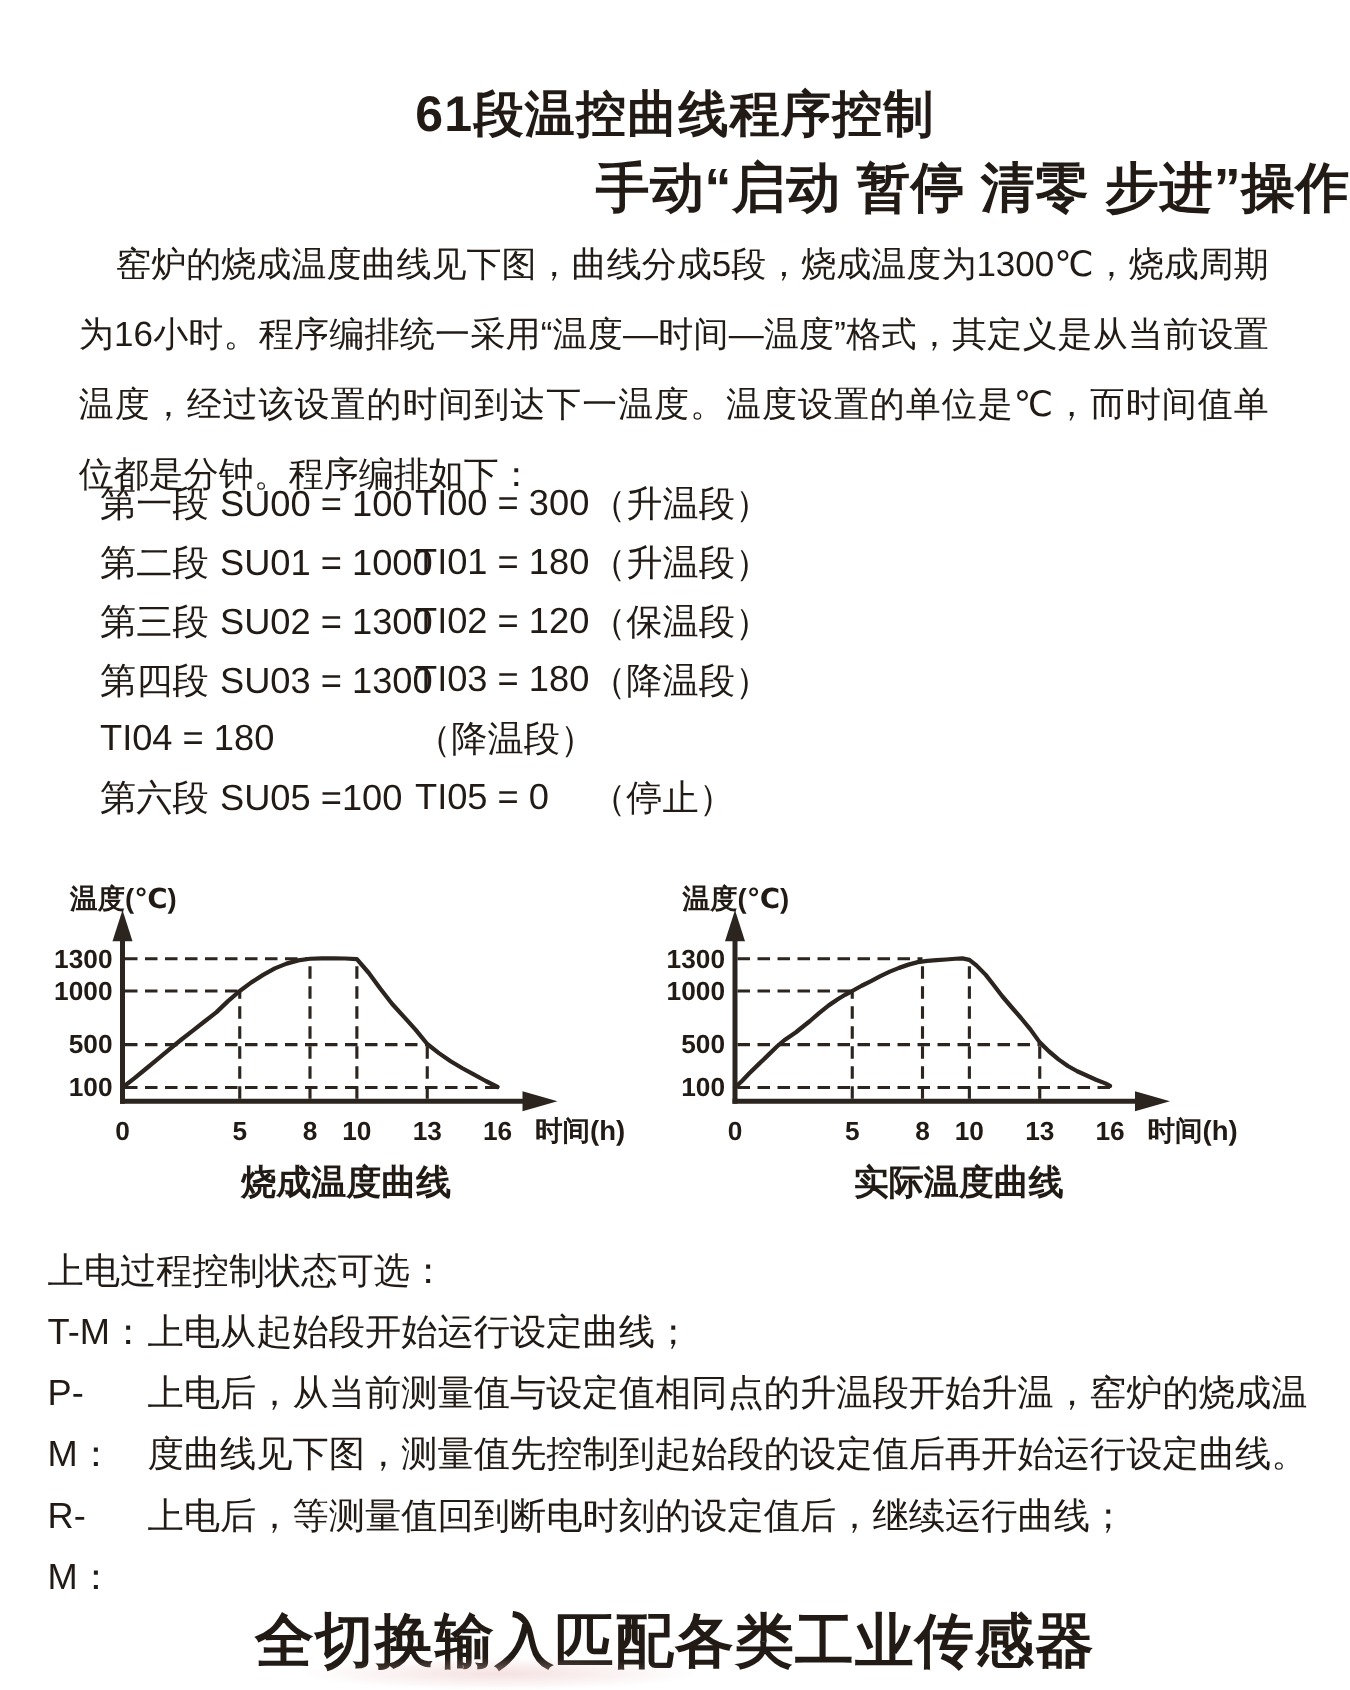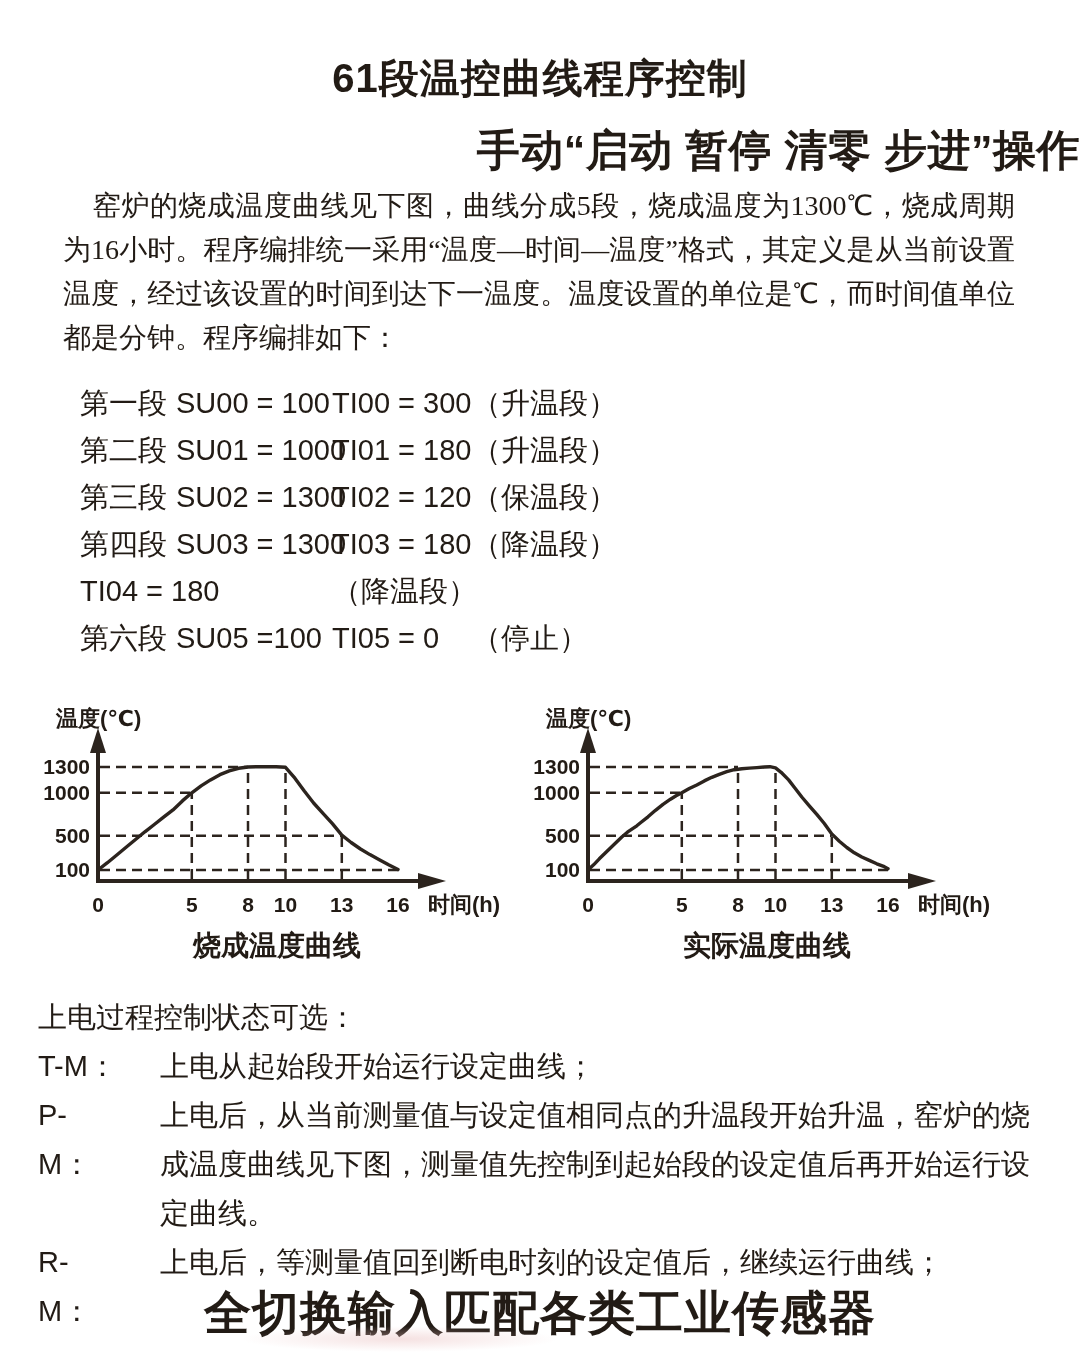--- a/index.html
+++ b/index.html
@@ -4,31 +4,31 @@
 <style>
   html,body{margin:0;padding:0;}
   body{
     width:1080px;height:1352px;background:#ffffff;
     font-family:"Liberation Sans","DejaVu Sans",sans-serif;
     color:#221b15;
   }
   .page{position:relative;width:1080px;height:1352px;overflow:hidden;background:#fff;}
 
   .title1{
-    position:absolute;top:24px;left:0;width:100%;text-align:center;
+    position:absolute;top:37px;left:0;width:100%;text-align:center;
     font-size:40px;font-weight:700;letter-spacing:1px;
   }
   .title2{
     position:absolute;top:86px;left:0;width:100%;text-align:right;
     font-size:43px;font-weight:700;letter-spacing:0.5px;
   }
   .intro{
     position:absolute;top:184px;left:63px;width:952px;
-    font-size:28px;line-height:44px;text-align:justify;
-    text-indent:30px;margin:0;font-family:Liberation Serif, serif;
+    font-size:28px;line-height:56px;text-align:justify;
+    text-indent:30px;margin:0;
   }
   .program{position:absolute;top:380px;left:80px;width:952px;font-size:29px;}
   .prow{display:grid;grid-template-columns:252px 140px auto;height:47px;align-items:center;}
   .seg-label{margin-right:9px;}
   .pcell{white-space:nowrap;}
 
   .chart{position:absolute;top:690px;width:490px;height:272px;}
   .chart.c0{left:30px;}
   .chart.c1{left:520px;}
   .chart .guide{stroke:#2c241e;stroke-width:2.5;stroke-dasharray:10 6;fill:none;}
@@ -37,21 +37,21 @@
   .chart .curve{fill:none;stroke:#2c241e;stroke-width:3.4;stroke-linejoin:round;stroke-linecap:round;}
   .chart text{fill:#221b15;font-family:"Liberation Sans","DejaVu Sans",sans-serif;}
   .chart .t-tick{font-size:21px;font-weight:700;}
   .chart .t-axlabel{font-size:22px;font-weight:700;}
   .chart .t-caption{font-size:28px;font-weight:700;}
   .anch-end{text-anchor:end;} .anch-mid{text-anchor:middle;}
 
   .power{position:absolute;top:993px;left:38px;width:1008px;font-size:29px;line-height:49px;}
   .pw-item{display:flex;}
   .pw-key{flex:0 0 80px;}
-  .pw-text{flex:1;margin-left:42px;}
+  .pw-text{flex:1;}
 
   .bottom-title{
     position:absolute;top:1282px;left:0;width:100%;text-align:center;
     font-size:47px;font-weight:700;letter-spacing:1px;
   }
   .pink-smudge{
     position:absolute;left:240px;top:1326px;width:320px;height:26px;
     background:radial-gradient(ellipse at center, rgba(233,189,189,0.45) 0%, rgba(233,189,189,0) 70%);
     pointer-events:none;
   }

